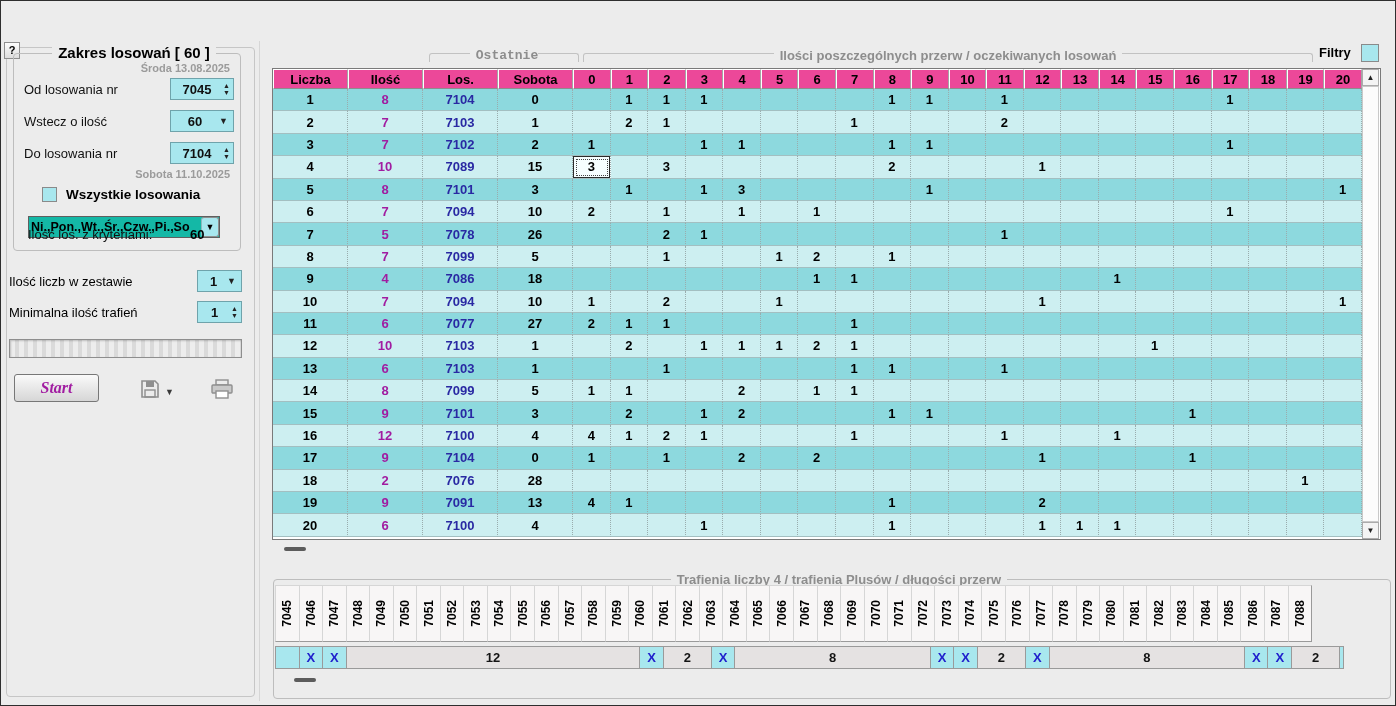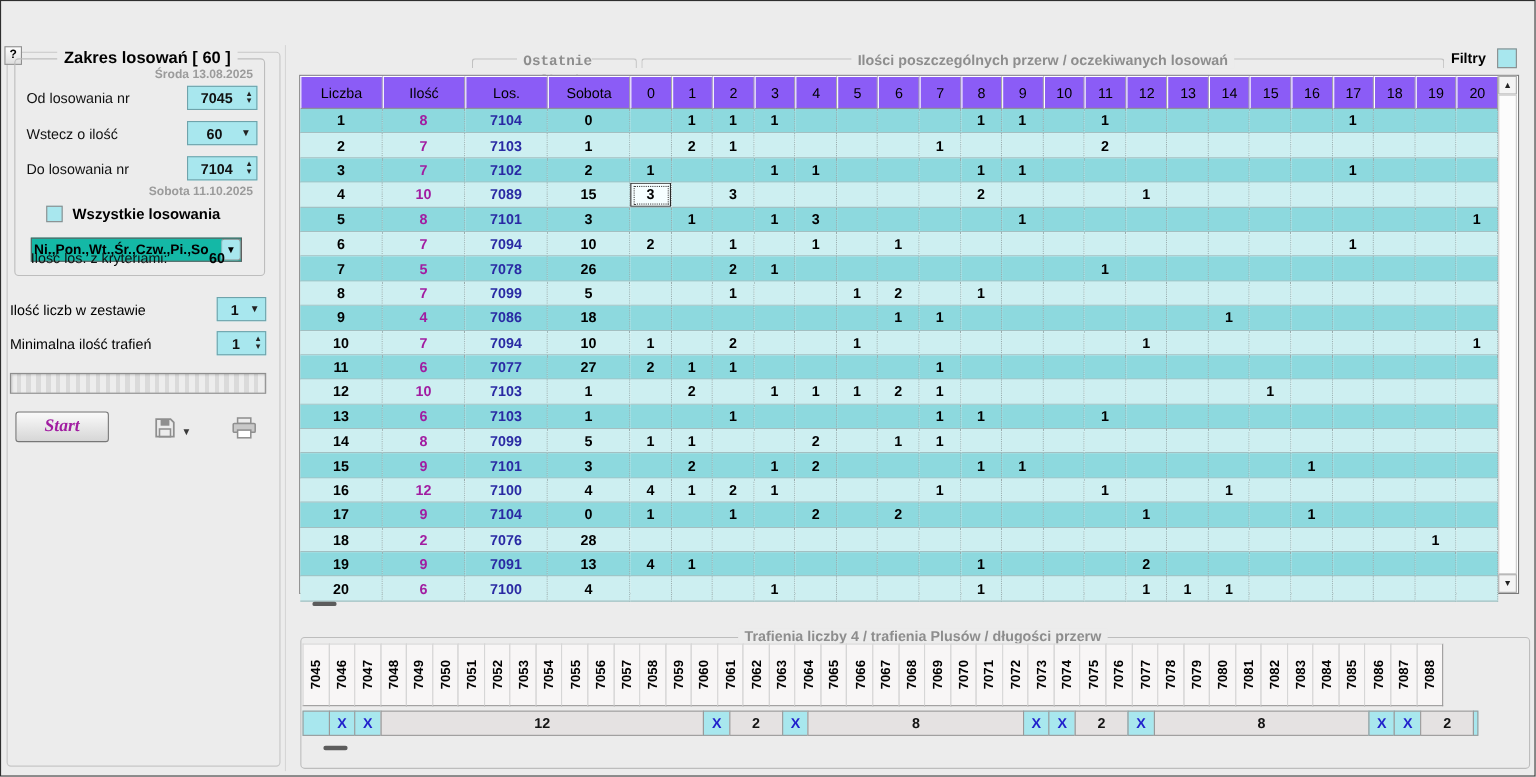--- a/index.html
+++ b/index.html
@@ -61,22 +61,22 @@
   .bracket .lab { position:absolute; top:-8px; left:0; right:0; text-align:center; }
   .bracket .lab span { background:#ececec; padding:0 6px; color:#8d8d8d; font-size:13px; font-weight:bold; }
   .filtry { position:absolute; left:1318px; top:44px; font-size:13px; font-weight:bold; }
   .filtry-chk { position:absolute; left:1360px; top:43px; width:18px; height:18px; }
 
   
   .gridwrap { position:absolute; left:271px; top:67px; width:1109px; height:472px;
               border:1px solid #7a7a7a; background:#fff; }
   .maingrid { position:absolute; left:0; top:0; display:grid;
               grid-template-columns:75px 75px 75px 75px repeat(21, 37.57px); }
-  .hcell { height:30px; background:#8b5cf6; border-right:1px solid #a5a5a5; border-bottom:1px solid #8d8d8d;
-           border-top:1px solid #fff; border-left:1px solid #fff; font-weight:normal; font-size:13px;
+  .hcell { height:20px; background:#ec4899; border-right:1px solid #a5a5a5; border-bottom:1px solid #8d8d8d;
+           border-top:1px solid #fff; border-left:1px solid #fff; font-weight:bold; font-size:13px;
            display:flex; align-items:center; justify-content:center; }
   .cell { height:22.4px; font-weight:bold; font-size:13px; display:flex; align-items:center; justify-content:center;
           border-right:1px dotted #9aacad; border-bottom:1px solid #a3bfc1; }
   .row-dark  .cell { background:#8dd9de; }
   .row-light .cell { background:#cdeff1; }
   .c-ilosc { color:#a11ca1; } .c-los { color:#2929a3; }
   .cell.sel { background:#f6feff; box-shadow:inset 0 0 0 1px #2b2b2b; outline:1px dotted #444; outline-offset:-4px; }
 
   .vscroll { position:absolute; left:1361px; top:68px; width:17px; height:470px; background:#f0f0f0; }
   .sbtn { position:absolute; left:0; width:17px; height:17px; background:#f4f4f4; border:1px solid #ababab;
@@ -231,21 +231,21 @@
   </div>
   <div class="vscroll">
     <div class="sbtn" style="top:0;">▲</div>
     <div class="sthumb"></div>
     <div class="sbtn" style="bottom:0;">▼</div>
   </div>
 
   <div class="dash" style="left:283px; top:546px;"></div>
 
   <div class="groupbox bottom-group">
-    <div class="gb-title"><span style="color:#8d8d8d; font-size:13px;">Trafienia liczby 4 / trafienia Plusów / długości przerw</span></div>
+    <div class="gb-title"><span style="color:#8d8d8d; font-size:13px;text-decoration:underline;">Trafienia liczby 4 / trafienia Plusów / długości przerw</span></div>
   </div>
   <div class="bottomgrid" id="bottomheads">
       <div class="bh">
         <span>7045</span>
       </div>
       <div class="bh">
         <span>7046</span>
       </div>
       <div class="bh">
         <span>7047</span>

